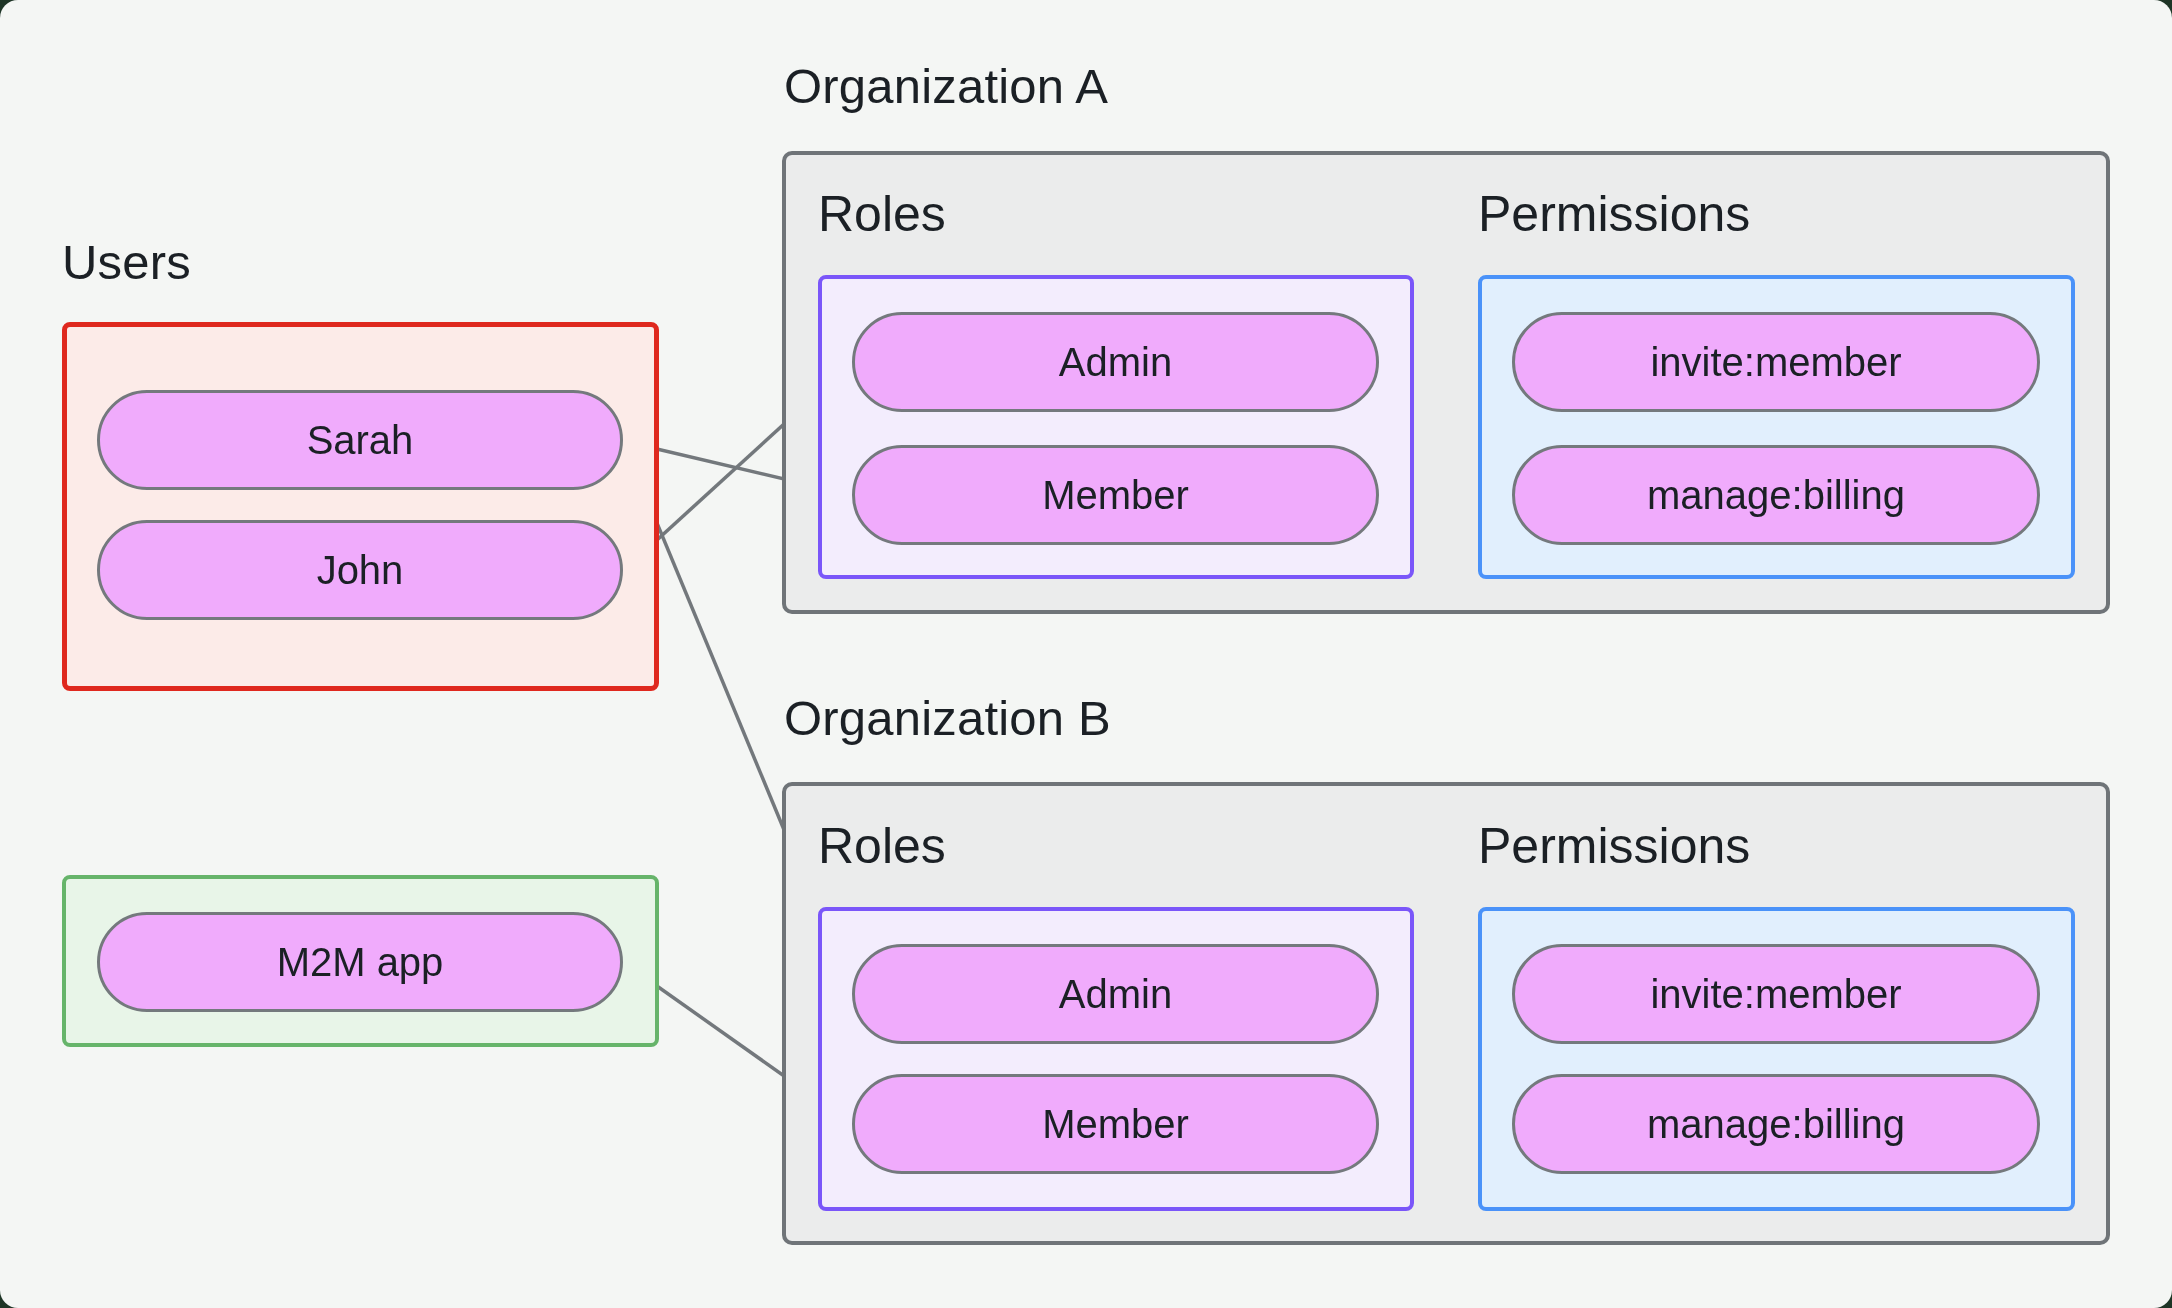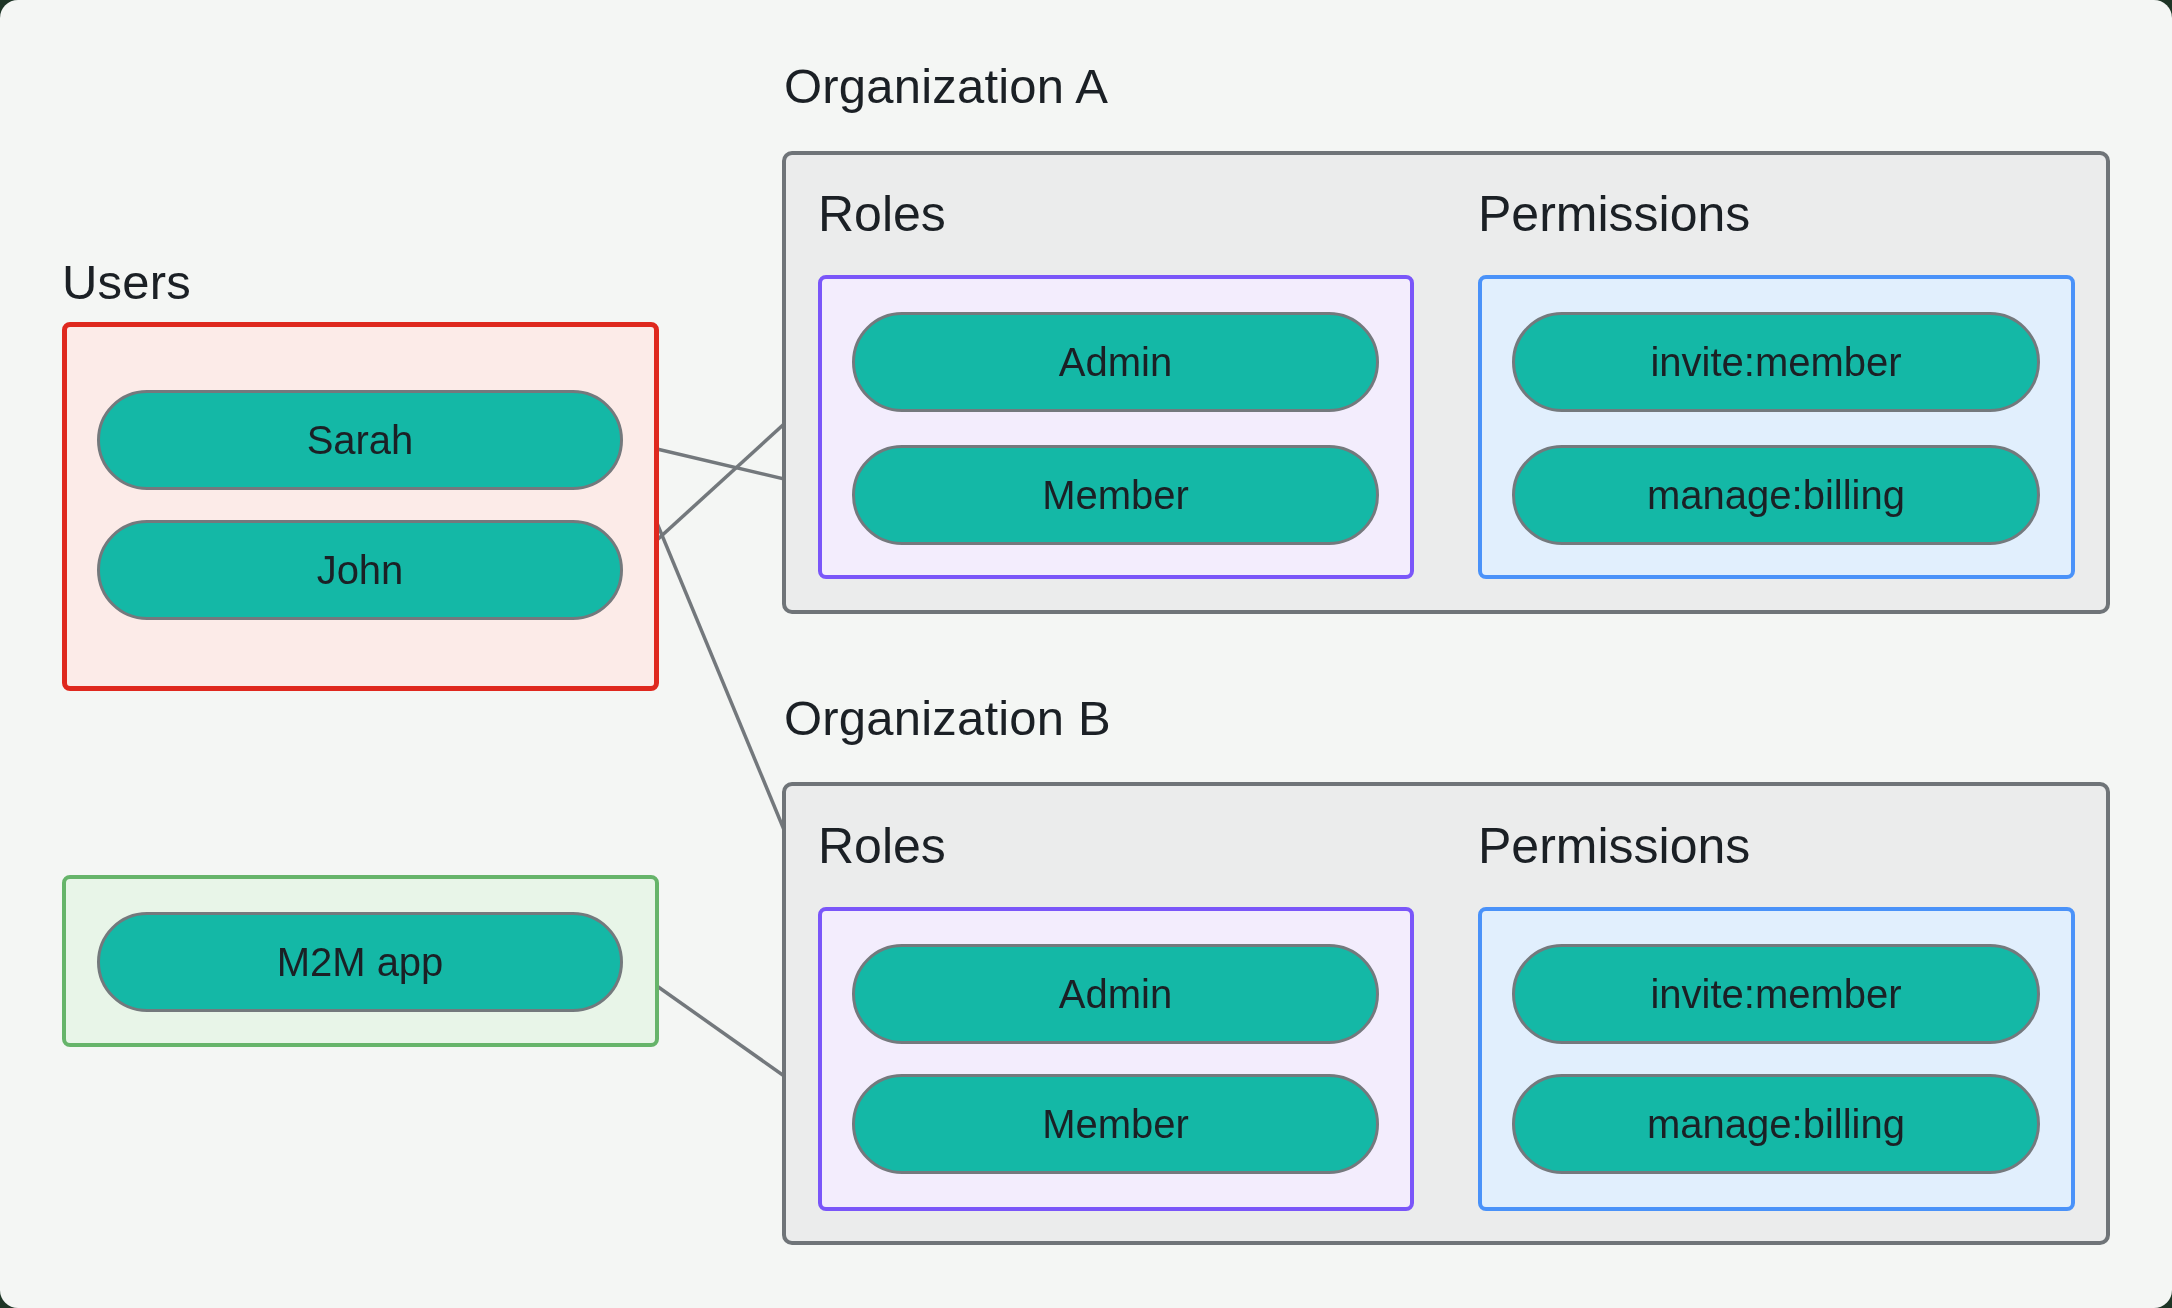--- a/index.html
+++ b/index.html
@@ -74,21 +74,21 @@
     background: #e1effd;
     border: 4px solid #4a92f9;
     border-radius: 8px;
   }
   .row-a { top: 275px; }
   .row-b { top: 907px; }
   .pill {
     position: absolute;
     box-sizing: border-box;
     height: 100px;
-    background: #14b8a6;
+    background: #f0abfc;
     border: 3px solid #74797d;
     border-radius: 60px;
     display: flex;
     align-items: center;
     justify-content: center;
     font-size: 40px;
     font-weight: 400;
     white-space: nowrap;
   }
 </style>
@@ -115,21 +115,21 @@
       <circle cx="852" cy="495" r="7.5"></circle>
       <circle cx="852" cy="994" r="7.5"></circle>
       <circle cx="852" cy="1124" r="7.5"></circle>
       <circle cx="1512" cy="362" r="7.5"></circle>
       <circle cx="1512" cy="495" r="7.5"></circle>
       <circle cx="1512" cy="994" r="7.5"></circle>
       <circle cx="1512" cy="1124" r="7.5"></circle>
     </g>
   </svg>
 
-  <div class="section-label" style="left:62px; top:238px;margin-top:20px;">Users</div>
+  <div class="section-label" style="left:62px; top:238px;">Users</div>
   <div class="box users-box"></div>
   <div class="pill" style="left:97px; top:390px; width:526px;">Sarah</div>
   <div class="pill" style="left:97px; top:520px; width:526px;">John</div>
 
   <div class="box m2m-box"></div>
   <div class="pill" style="left:97px; top:912px; width:526px;">M2M app</div>
 
   <div class="section-label" style="left:784px; top:62px;">Organization A</div>
   <div class="box org-box org-a"></div>
   <div class="inner-label" style="left:818px; top:190px;">Roles</div>

